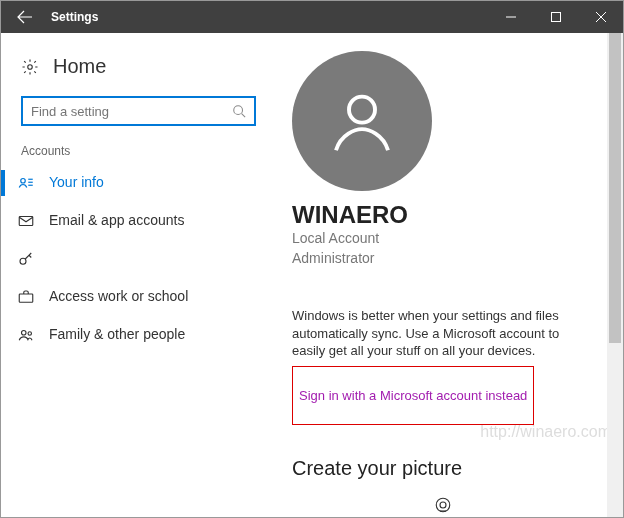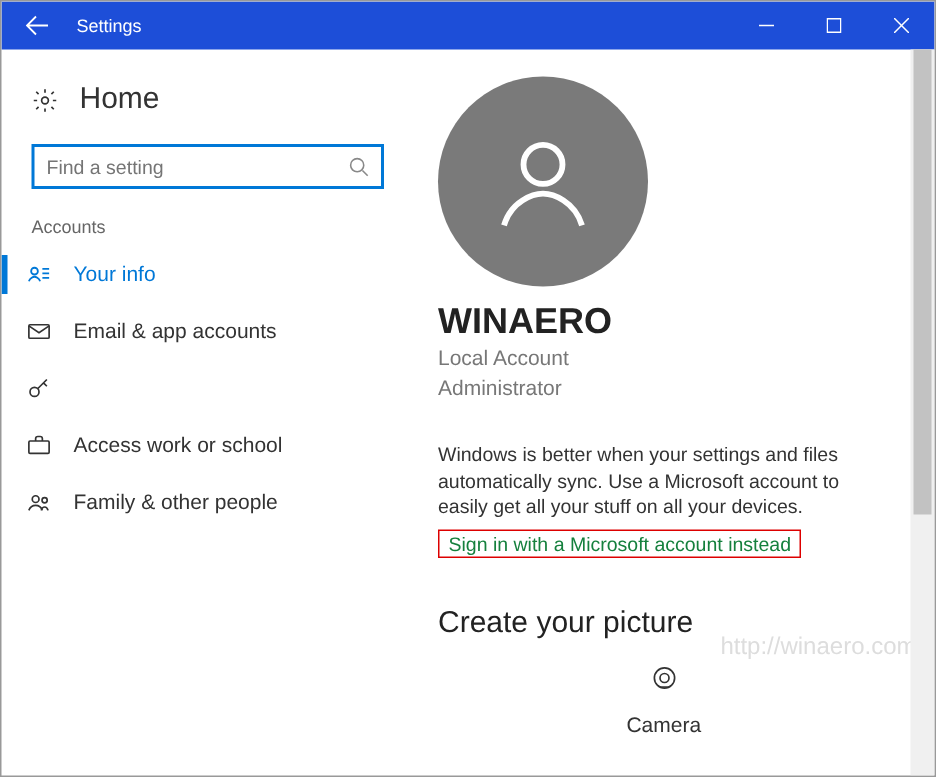--- a/index.html
+++ b/index.html
@@ -1,37 +1,37 @@
 <!DOCTYPE html>
 <html><head>
 <meta charset="utf-8">
 <style>
   * { box-sizing: border-box; margin: 0; padding: 0; font-family: "Segoe UI", Tahoma, sans-serif; }
   body { background: #fff; width: 624px; height: 518px; border: 1px solid #999; overflow: hidden; position: relative; }
-  .titlebar { height: 32px; background: #1d4ed8; color: #fff; display: flex; align-items: center; }
+  .titlebar { height: 32px; background: #404040; color: #fff; display: flex; align-items: center; font-weight: bold; }
   .back { width: 48px; height: 32px; display:flex; align-items:center; justify-content:center; }
   .title { font-size: 12px; flex: 0 0 auto; padding-left: 2px; }
   .spacer { flex: 1; }
   .winbtn { width: 45px; height: 32px; display:flex; align-items:center; justify-content:center; font-size:11px; }
   .client { display:flex; height: calc(100% - 32px); position: relative; }
   .sidebar { width: 275px; padding: 16px 0 0 0; border-right: 0; }
   .home { display:flex; align-items:center; padding: 6px 20px; gap: 14px; font-size: 20px; color:#333; }
   .search { margin: 12px 20px 12px 20px; height: 30px; border: 2px solid #0078d7; display:flex; align-items:center; padding: 0 8px; }
   .search input { flex:1; border:none; outline:none; font-size: 13px; color:#666; }
   .sect { font-size: 12px; color:#666; padding: 6px 20px 6px 20px; }
   .nav-item { display:flex; align-items:flex-start; gap: 14px; padding: 10px 16px; font-size: 14px; color:#333; position:relative; }
   .nav-item.active { color:#0078d7; }
   .nav-item.active::before { content:""; position:absolute; left:0; top:6px; bottom:6px; width:4px; background:#0078d7; }
   .ico { width:18px; height:18px; display:flex; align-items:center; justify-content:center; flex-shrink:0; }
   .content { flex:1; padding: 18px 30px 0 16px; overflow-y:auto; position:relative; }
   .avatar { width: 140px; height: 140px; border-radius: 50%; background:#7a7a7a; display:flex; align-items:center; justify-content:center; margin-bottom: 10px; }
   .uname { font-size: 24px; font-weight: 600; color:#222; }
   .subacc { font-size: 14px; color:#777; line-height:1.4; }
-  .desc { font-size: 13px; color:#333; margin-top: 26px; max-width: 290px; line-height:1.35; }
-  .link { color:#15803d; font-size: 13px; margin-top: 6px; display:inline-block; border:1px solid #d00; padding: 1px 6px; }
+  .desc { font-size: 13px; color:#333; margin-top: 39px; max-width: 290px; line-height:1.35; }
+  .link { color:#a21caf; font-size: 13px; margin-top: 6px; display:inline-block; border:1px solid #d00; padding: 21px 6px; }
   .h2 { font-size: 20px; font-weight: 400; color:#222; margin-top: 32px; }
   .camrow { display:flex; align-items:center; gap: 14px; margin-top: 16px; font-size:14px; color:#333;flex-direction:column; }
   .scrollbar { position:absolute; right:0; top:32px; bottom:0; width:16px; background:#f0f0f0; }
   .scrollthumb { position:absolute; top:0; left:2px; right:2px; height:310px; background:#c2c2c2; }
   .watermark { position:absolute; right:12px; bottom:76px; font-size:16px; color:#ddd; pointer-events:none; user-select:none; }
 </style>
 </head>
 <body>
 
 <div class="titlebar">

